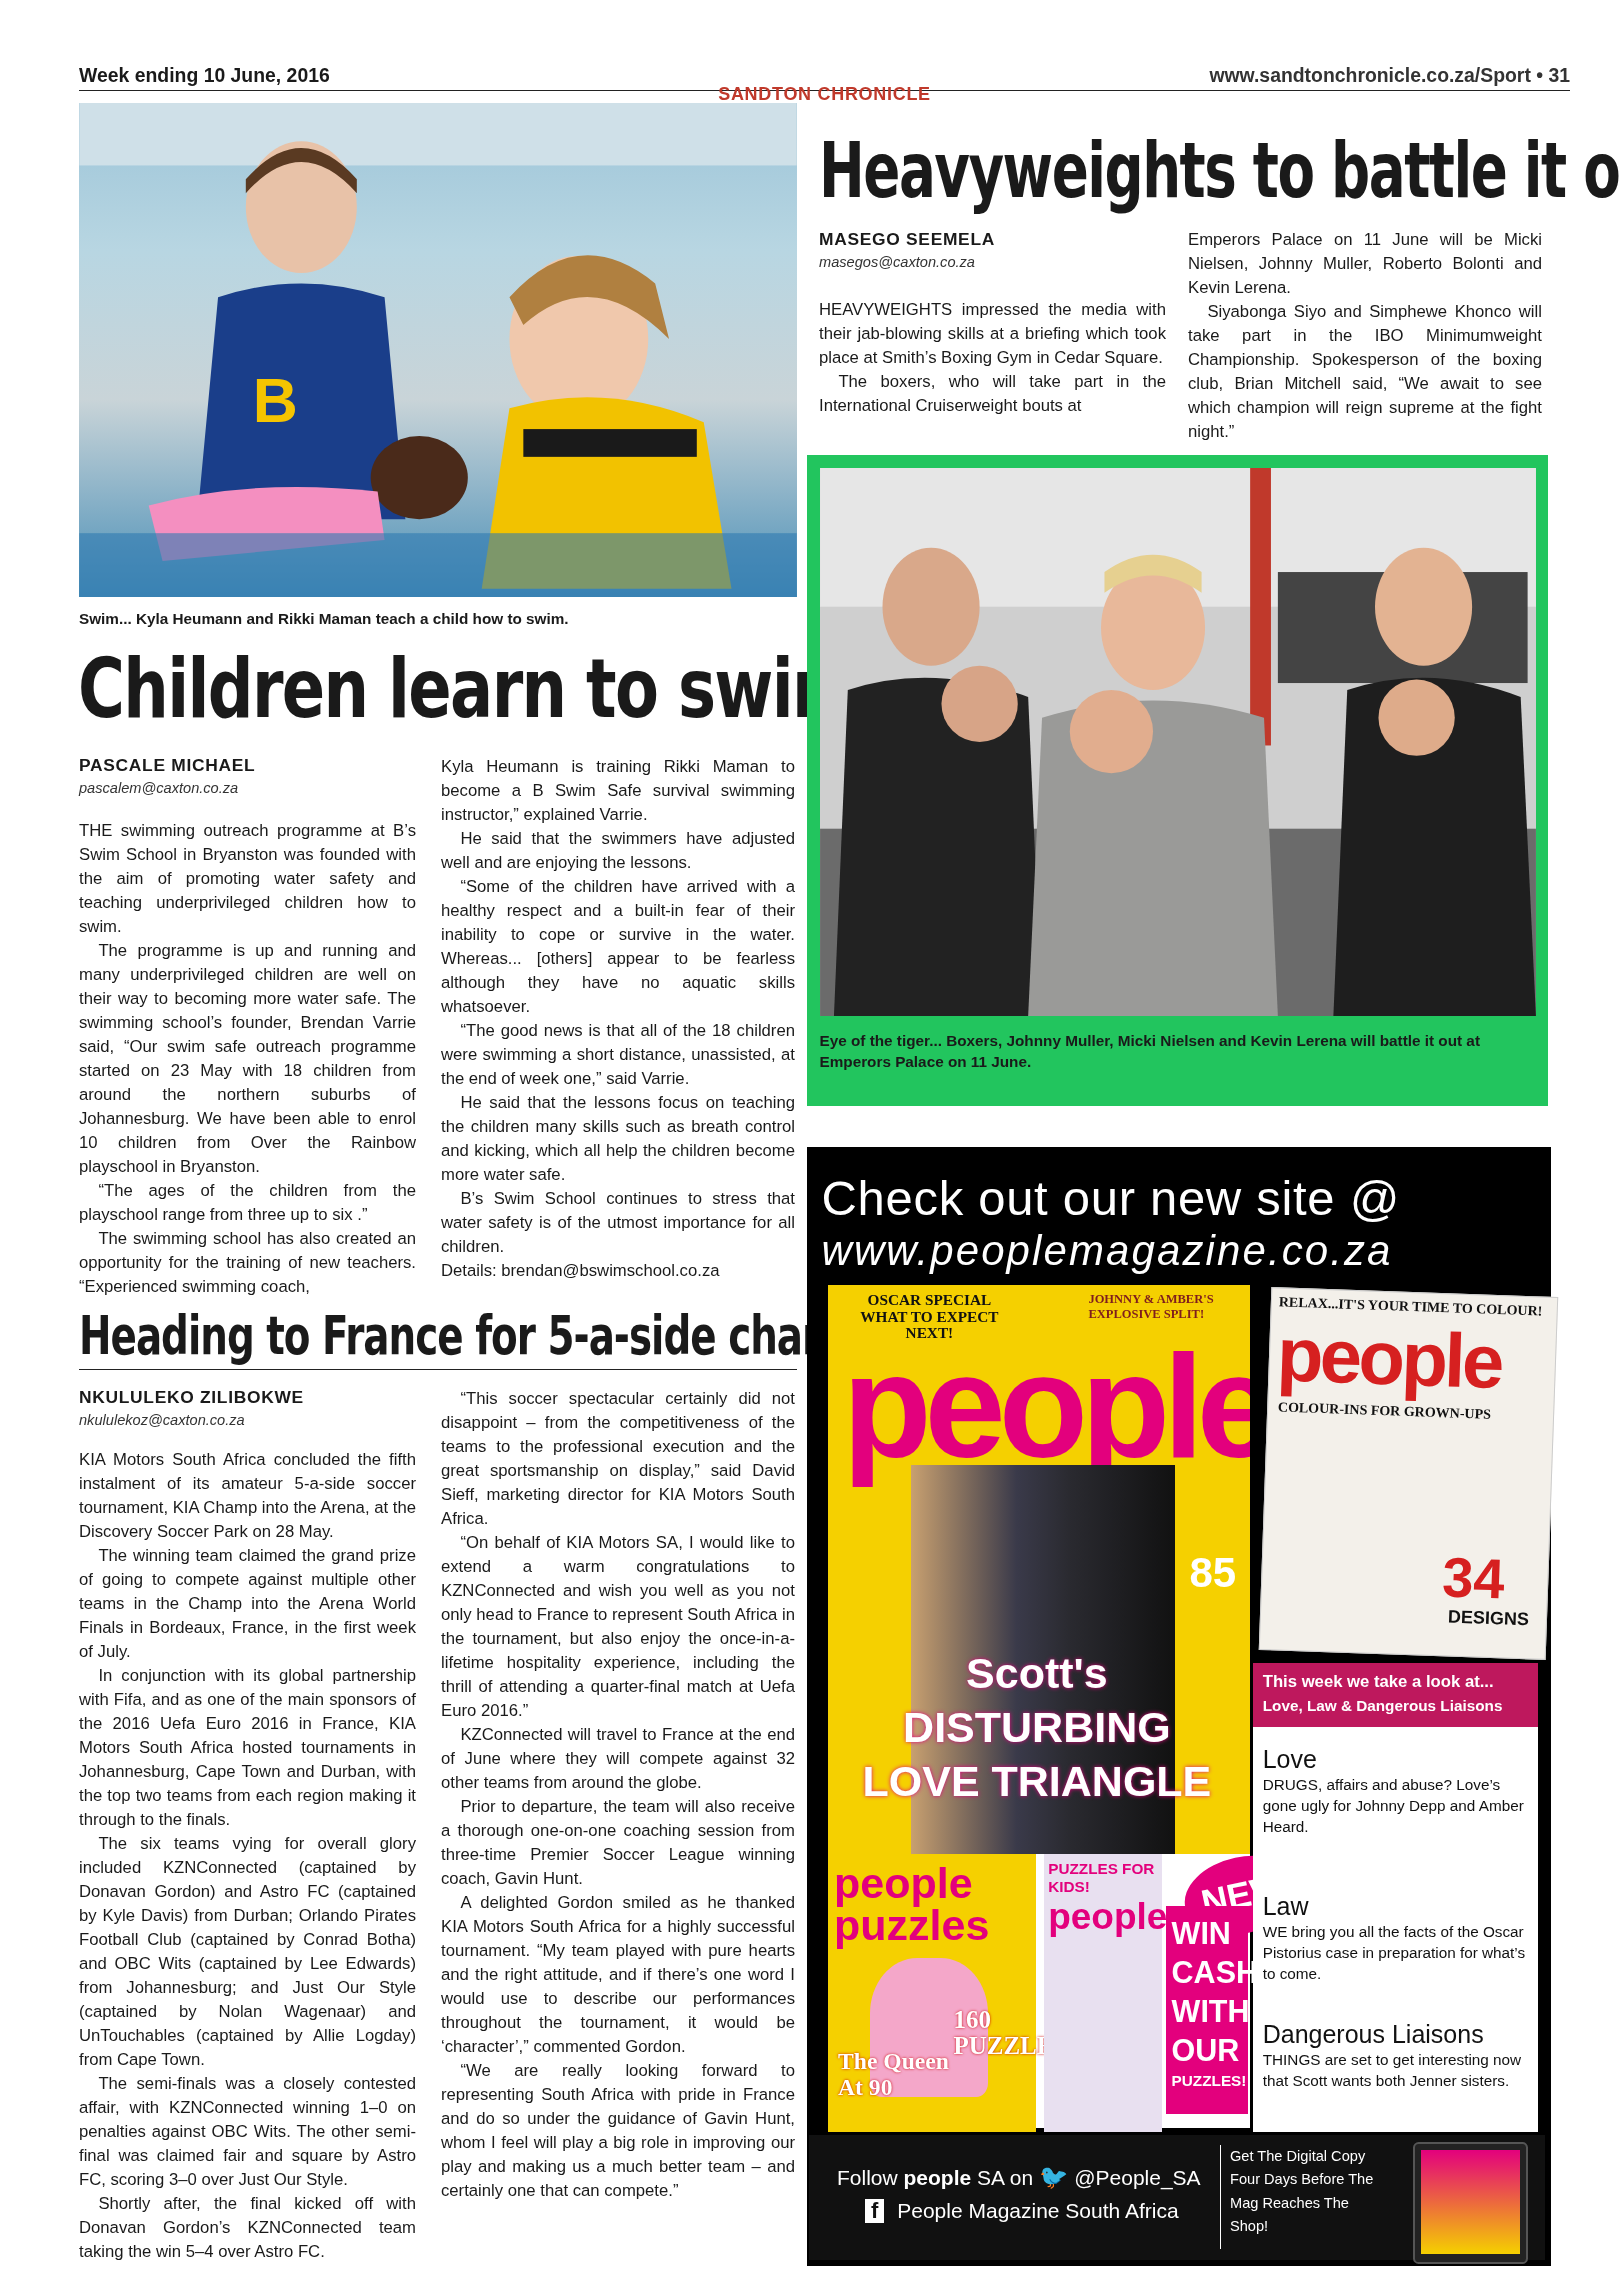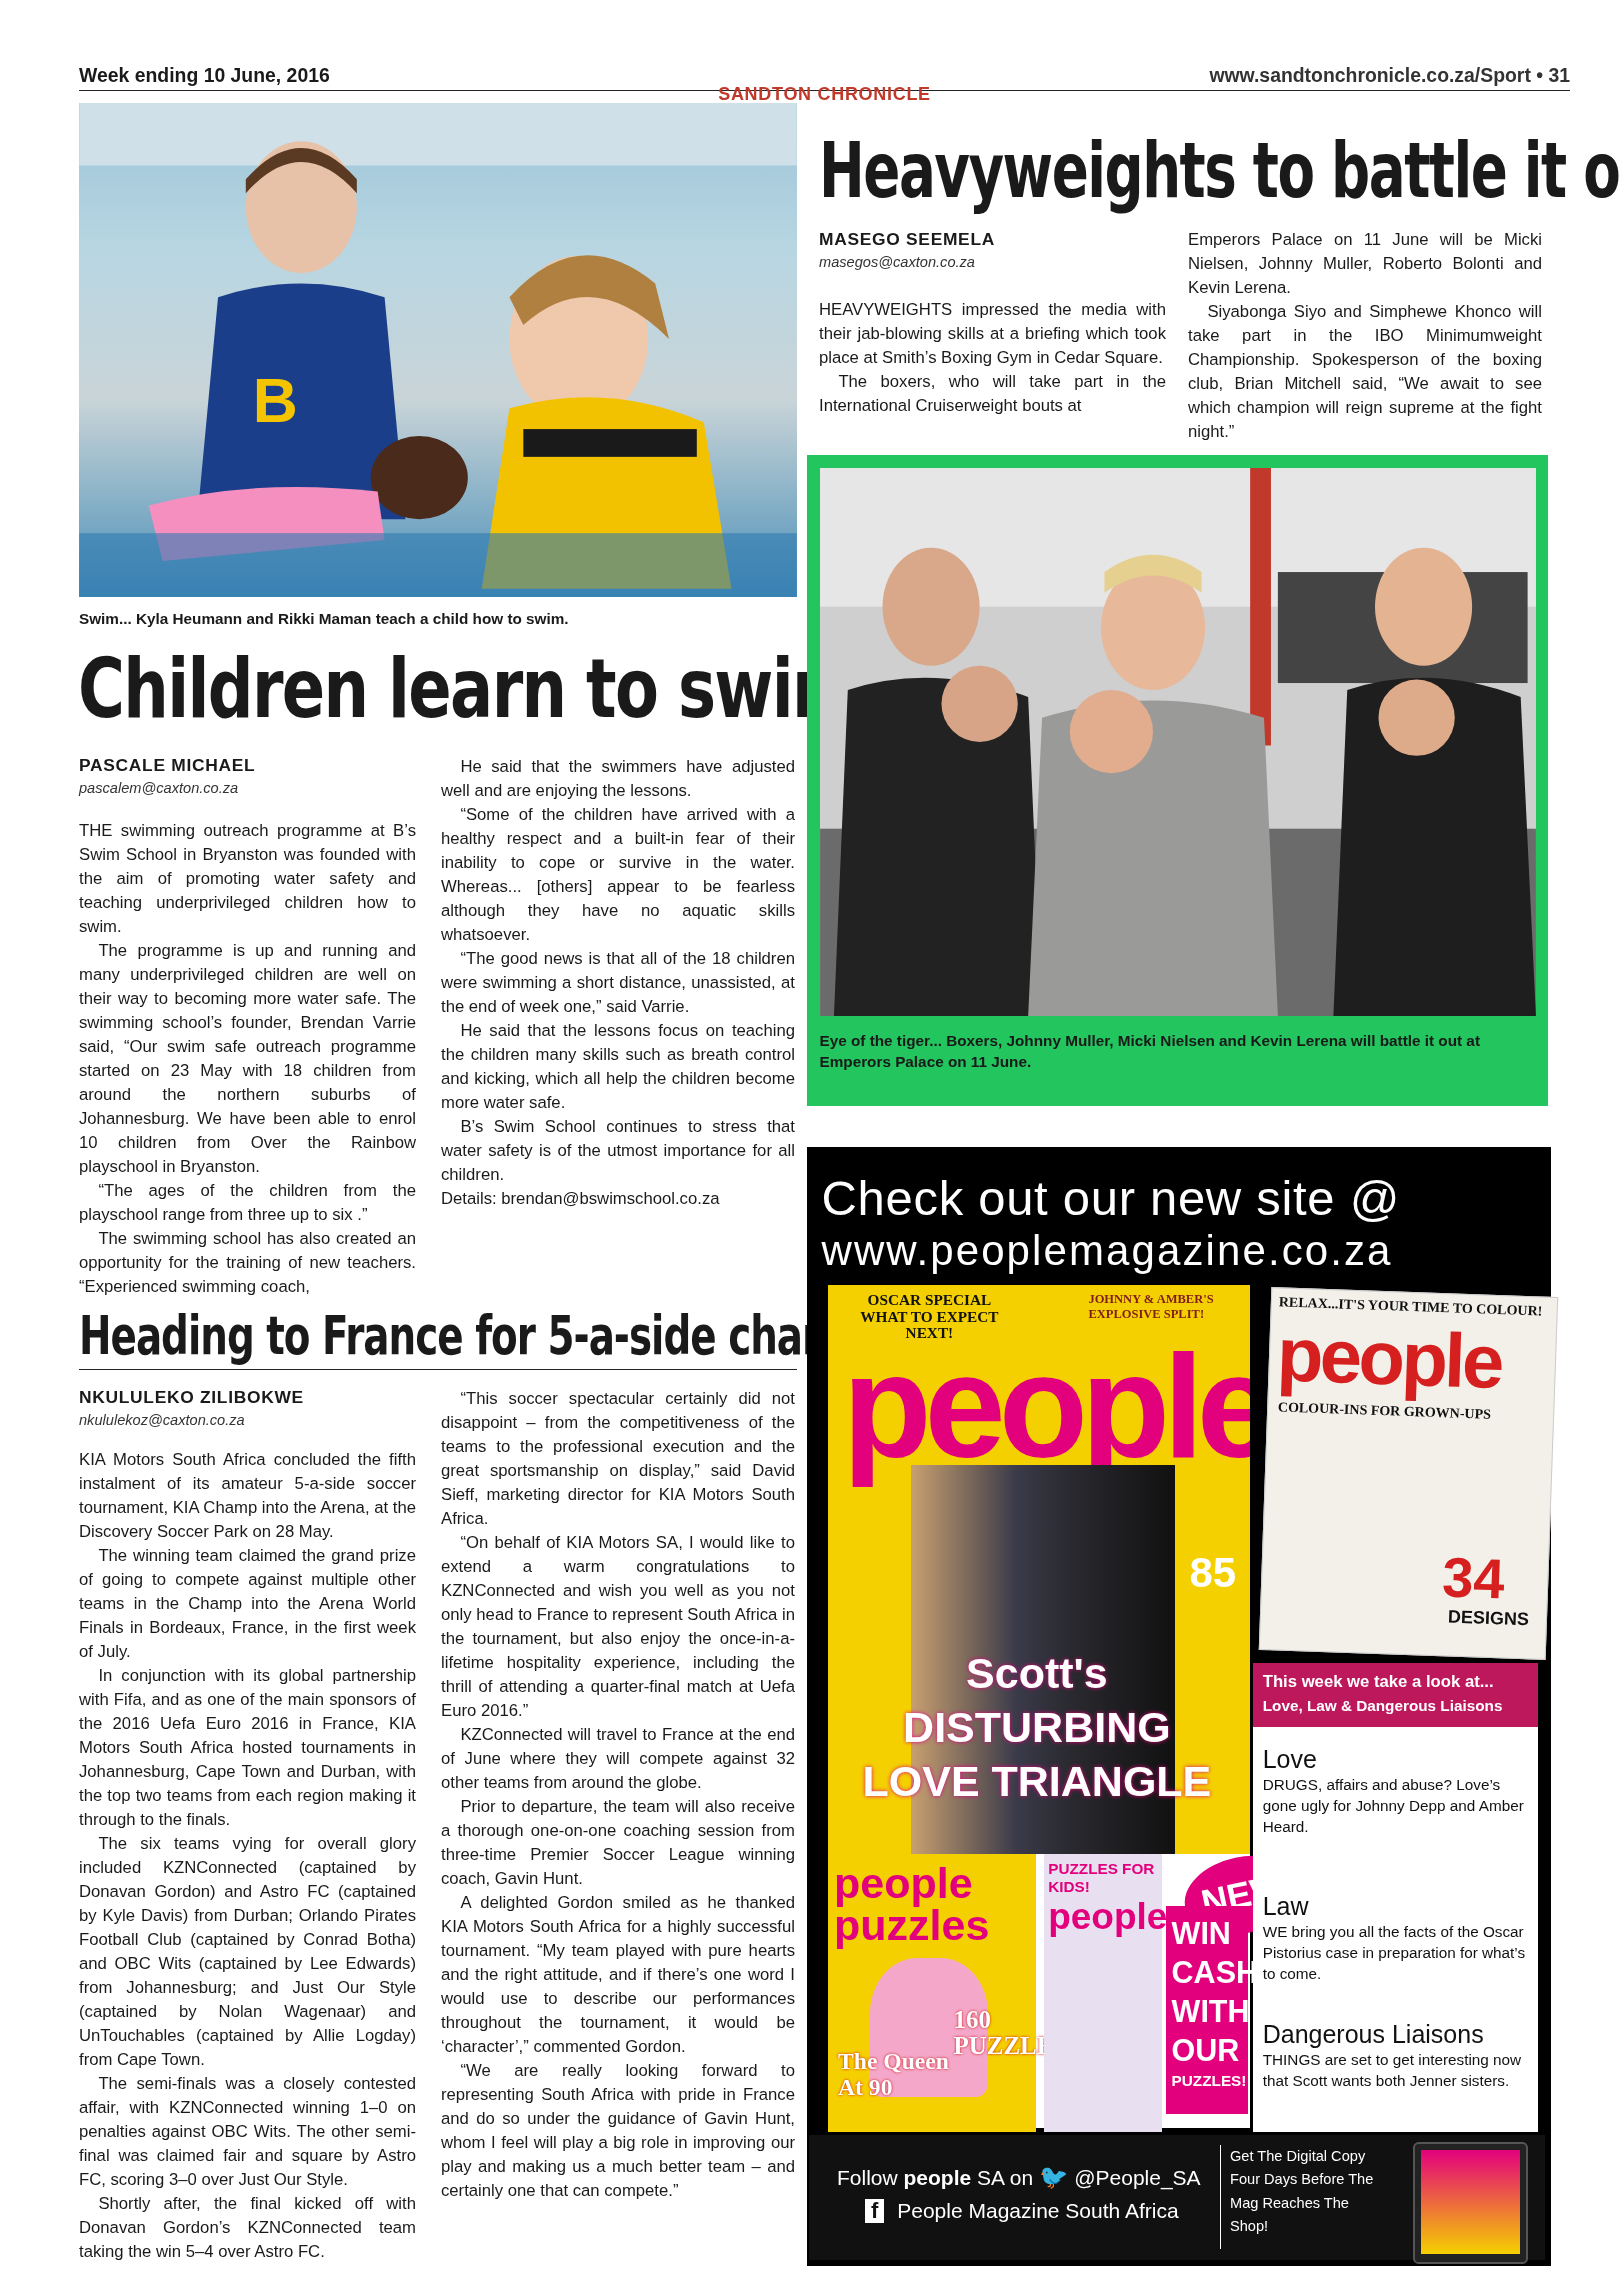--- a/index.html
+++ b/index.html
@@ -58,20 +58,21 @@
   <div class="email">pascalem@caxton.co.za</div>
 </div>
 
 <div class="abs col" style="left:79px;top:819px;width:337px;">
   <p class="noind">THE swimming outreach programme at B’s Swim School in Bryanston was founded with the aim of promoting water safety and teaching underprivileged children how to swim.</p>
   <p>The programme is up and running and many underprivileged children are well on their way to becoming more water safe. The swimming school’s founder, Brendan Varrie said, “Our swim safe outreach programme started on 23 May with 18 children from around the northern suburbs of Johannesburg. We have been able to enrol 10 children from Over the Rainbow playschool in Bryanston.</p>
   <p>“The ages of the children from the playschool range from three up to six .”</p>
   <p>The swimming school has also created an opportunity for the training of new teachers. “Experienced swimming coach,</p>
 </div>
 <div class="abs col" style="left:441px;top:755px;width:354px;">
+  <p class="noind">Kyla Heumann is training Rikki Maman to become a B Swim Safe survival swimming instructor,” explained Varrie.</p>
   <p>He said that the swimmers have adjusted well and are enjoying the lessons.</p>
   <p>“Some of the children have arrived with a healthy respect and a built-in fear of their inability to cope or survive in the water. Whereas... [others] appear to be fearless although they have no aquatic skills whatsoever.</p>
   <p>“The good news is that all of the 18 children were swimming a short distance, unassisted, at the end of week one,” said Varrie.</p>
   <p>He said that the lessons focus on teaching the children many skills such as breath control and kicking, which all help the children become more water safe.</p>
   <p>B’s Swim School continues to stress that water safety is of the utmost importance for all children.</p>
   <p class="noind">Details: brendan@bswimschool.co.za</p>
 </div>
 
 <div class="abs headline" style="left:79px;top:1305px;font-size:54px;line-height:62px;transform:scaleX(0.72);white-space:nowrap;letter-spacing:-1.4px;">Heading to France for 5-a-side champs</div>
 <div class="abs" style="left:79px;top:1369px;width:718px;border-top:1.4px solid #222;"></div>
@@ -127,21 +128,21 @@
       <ellipse cx="870" cy="200" rx="70" ry="85" fill="#e3b392"></ellipse>
       <path d="M760 320 Q880 280 1010 330 L1032 790 L740 790Z" fill="#1e1e1e"></path>
       <circle cx="860" cy="360" r="55" fill="#deab8a"></circle>
     </svg>
   </div>
   <div class="abs caption" style="left:12.5px;top:575px;width:708px;">Eye of the tiger... Boxers, Johnny Muller, Micki Nielsen and Kevin Lerena will battle it out at Emperors Palace on 11 June.</div>
 </div>
 
 <div class="abs ad" style="left:807px;top:1147px;width:740px;height:1115px;">
   <div class="abs ad-title" style="left:12.5px;top:21px;font-size:49px;letter-spacing:0.7px;white-space:nowrap;">Check out our new site @</div>
-  <div class="abs ad-title" style="left:12.5px;top:78px;font-size:42px;letter-spacing:2.1px;white-space:nowrap;">www.peoplemagazine.co.za</div>
+  <div class="abs ad-title" style="left:12.5px;top:78px;font-size:42px;letter-spacing:2.1px;white-space:nowrap;font-style:italic;">www.peoplemagazine.co.za</div>
 
   <div class="abs" style="left:19.4px;top:136px;width:422px;height:843px;background:#fff;">
     <div class="abs" style="left:0;top:0;width:422px;height:569px;background:#f5d000;overflow:hidden;">
       <div class="abs" style="left:14px;top:49px;font:bold 146px/1 'Liberation Sans',sans-serif;color:#e3007d;letter-spacing:-7px;">people</div>
       <div class="abs" style="left:21px;top:7px;width:160px;font:bold 15.3px/16.7px 'Liberation Serif',serif;color:#111;text-align:center;">OSCAR SPECIAL WHAT TO EXPECT NEXT!</div>
       <div class="abs" style="left:260px;top:7px;width:139px;font:bold 12.5px/15.3px 'Liberation Serif',serif;color:#7f1d1d;">JOHNNY &amp; AMBER'S EXPLOSIVE SPLIT!</div>
       <div class="abs" style="left:83px;top:180px;width:264px;height:389px;background:linear-gradient(90deg,#c8a070 0%,#3a3a4a 40%,#2a2a30 60%,#111 100%);"></div>
       <div class="abs" style="left:28px;top:361px;width:361px;font:bold 43px/54px 'Liberation Sans',sans-serif;color:#fff;text-align:center;text-shadow:0 0 4.2px #e3007d;">Scott's DISTURBING LOVE TRIANGLE</div>
       <div class="abs" style="left:361px;top:264px;font:bold 42px 'Liberation Sans',sans-serif;color:#fff;">85</div>
     </div>

